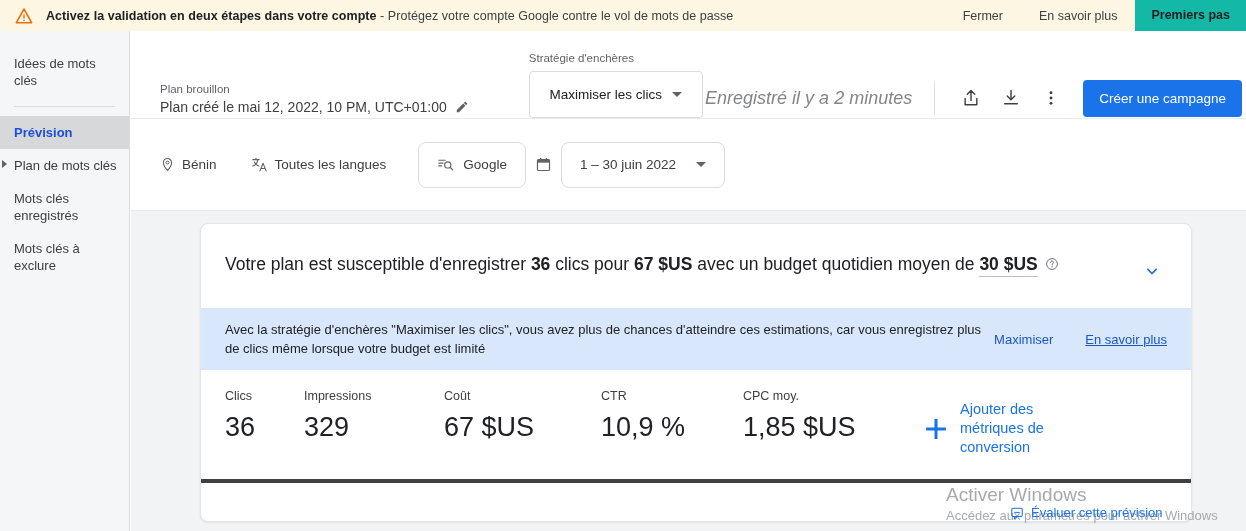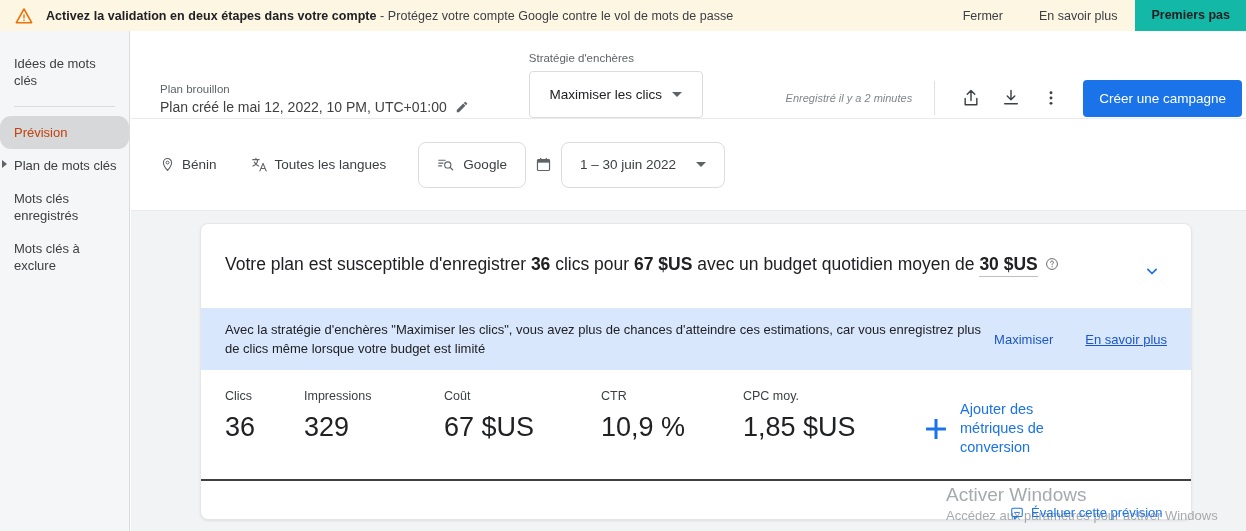--- a/index.html
+++ b/index.html
@@ -39,21 +39,21 @@
   
   .sidebar {
     position:absolute; left:0; top:31px; width:130px; height:500px;
     background:#f5f6f7; border-right:1px solid #dadce0;
     padding-top:16px;
   }
   .side-item {
     font-size:13px; color:#3c4043; line-height:17px;
     padding:8px 10px 8px 14px; cursor:pointer; position:relative;
   }
-  .side-item.active { background:#d6d8da; color:#c2410c; font-weight:400;border-radius:11px; }
+  .side-item.active { background:#d6d8da; color:#1d4ed8; font-weight:700; }
   .side-sep { height:1px; background:#dadce0; margin:9px 14px 9px 14px; }
   .side-item.has-caret { padding-left:14px; }
   .caret {
     position:absolute; left:2px; top:11px;
     width:0;height:0;border-left:5px solid #5f6368;
     border-top:4px solid transparent;border-bottom:4px solid transparent;
   }
 
   
   .toolbar {
@@ -77,21 +77,21 @@
     display:flex; align-items:center; justify-content:center;
     padding: 0 14px; cursor:pointer;
   }
   .bid-select .txt { font-size:13.5px; color:#202124; }
   .bid-select .tri {
     margin-left:10px; width:0;height:0;
     border-top:5px solid #5f6368;border-left:5px solid transparent;border-right:5px solid transparent;
   }
 
   .toolbar-right { margin-left:auto; display:flex; align-items:center; margin-top:24px; margin-right:4px; }
-  .saved-text { font-size:11px; color:#80868b; font-style:italic; white-space:nowrap; }
+  .saved-text { font-size:18px; color:#80868b; font-style:italic; white-space:nowrap; }
   .vdiv { width:1px; height:34px; background:#e0e0e0; margin:0 16px 0 22px; }
   .icon-btn {
     width:40px; height:40px; border-radius:50%;
     display:flex; align-items:center; justify-content:center; cursor:pointer;
   }
   .primary-btn {
     background:#1a73e8; color:#fff; border-radius:4px;
     font-size:13.5px; font-weight:500; height:37px; line-height:37px;
     padding:0 16px; margin-left:12px; white-space:nowrap; cursor:pointer;
   }
@@ -152,21 +152,21 @@
   .infostrip .msg { font-size:13px; color:#202124; line-height:19px; max-width:760px; }
   .infostrip .acts { margin-left:auto; display:flex; align-items:center; white-space:nowrap; }
   .infostrip .modify { font-size:13px; color:#1a56c5; font-weight:500; cursor:pointer; }
   .infostrip .learn {
     font-size:13px; color:#1a56c5; font-weight:500; cursor:pointer;
     text-decoration:underline; margin-left:32px;
   }
 
   .metrics {
     display:flex; align-items:flex-start; padding:18px 24px 22px 24px;
-    border-bottom:2px solid #404040;
+    border-bottom:4px solid #404040;
   }
   .metric { margin-right:10px; }
   .metric .m-label { font-size:12.5px; color:#3c4043; line-height:16px; white-space:nowrap; }
   .metric .m-value { font-size:27px; color:#202124; line-height:38px; font-weight:400; white-space:nowrap; margin-top:4px;}
   .add-conv {
     display:flex; align-items:center; margin-left:24px; margin-top:12px; cursor:pointer;
   }
   .plus-icon { margin-right:10px; display:flex; }
   .add-conv .txt {
     font-size:14.5px; color:#1a73e8; line-height:19px; max-width:100px;

